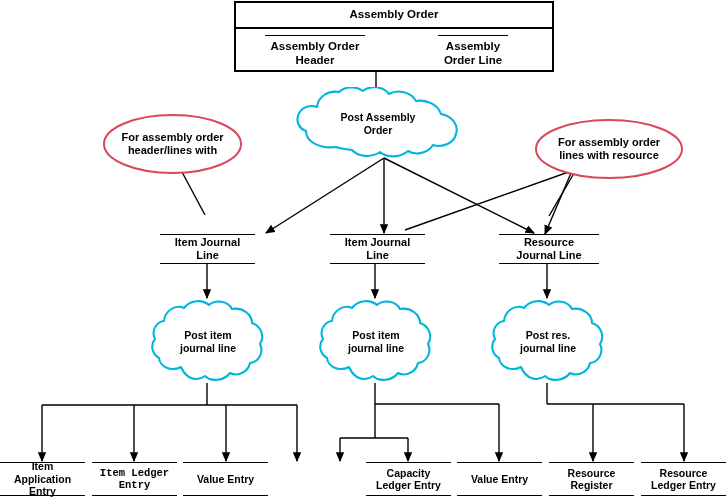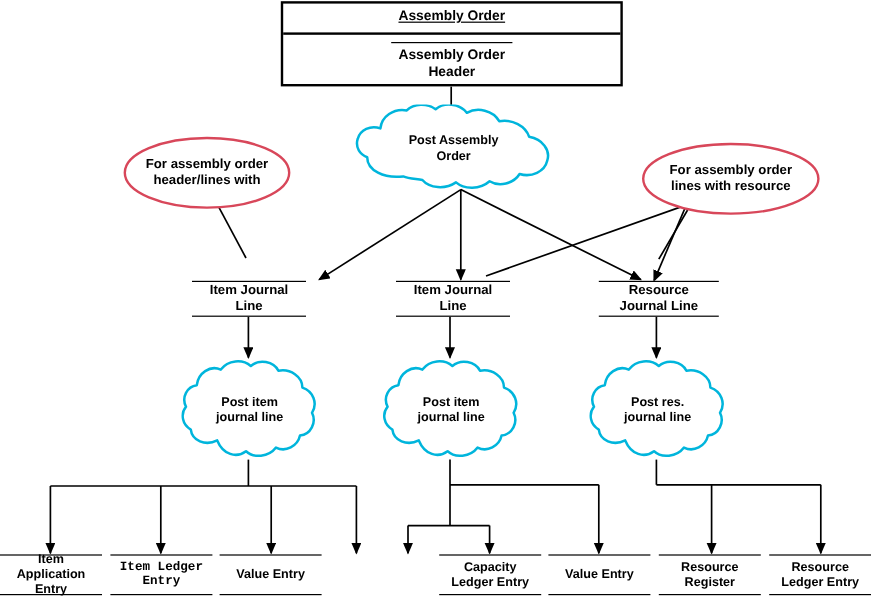--- a/index.html
+++ b/index.html
@@ -186,26 +186,30 @@
       <line x1="340" y1="438" x2="340" y2="461" marker-end="url(#arrowhead)"></line>
       <line x1="408" y1="438" x2="408" y2="461" marker-end="url(#arrowhead)"></line>
 
       <line x1="547" y1="383" x2="547" y2="404"></line>
       <line x1="547" y1="404" x2="684" y2="404"></line>
       <line x1="593" y1="404" x2="593" y2="461" marker-end="url(#arrowhead)"></line>
       <line x1="684" y1="404" x2="684" y2="461" marker-end="url(#arrowhead)"></line>
     </g>
   </svg>
 
-  <div class="node class-box" style="left:234px; top:1px; width:285px; height:71px;text-decoration:underline;">
+  <div class="node class-box" style="left:234px; top:1px; width:320px; height:71px;">
     <div class="cb-title">Assembly Order</div>
     <div class="cb-body">
       <div class="cb-cell">
         <span class="cb-underlined" style="white-space:pre-line;">Assembly Order
 Header</span>
+      </div>
+      <div class="cb-cell">
+        <span class="cb-underlined" style="white-space:pre-line;">Assembly
+Order Line</span>
       </div>
     </div>
   </div>
 
   <div class="cloud" style="left:292px; top:87px; width:172px; height:74px;">
     <svg width="172" height="74" viewBox="0 0 172 74" xmlns="http://www.w3.org/2000/svg">
       <path d="M44,60 C28,62 14,55 14,44 C8,42 4,36 6,29 C8,21 17,17 25,20
                C26,10 36,3 47,5 C53,-1 64,-1 71,4 C78,-2 91,-1 97,7
                C106,2 119,5 124,14 C135,12 146,18 149,27
                C160,29 167,38 164,47 C162,56 151,61 141,58

